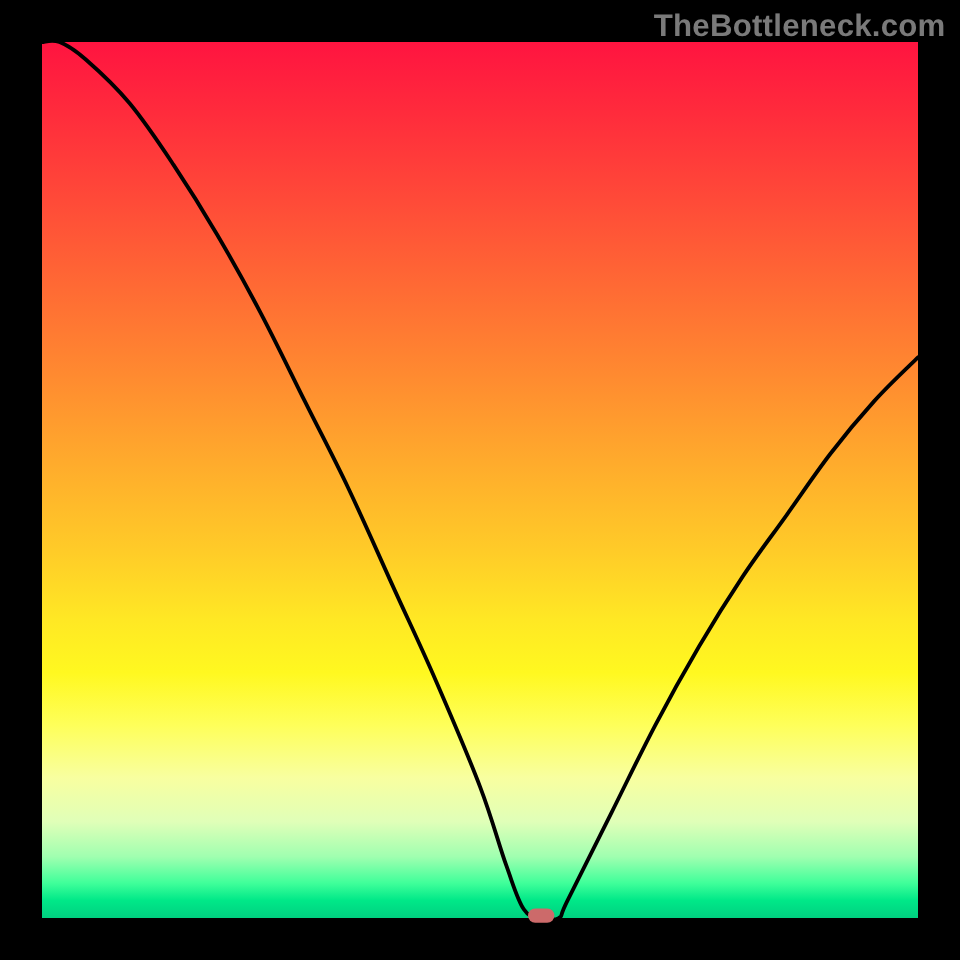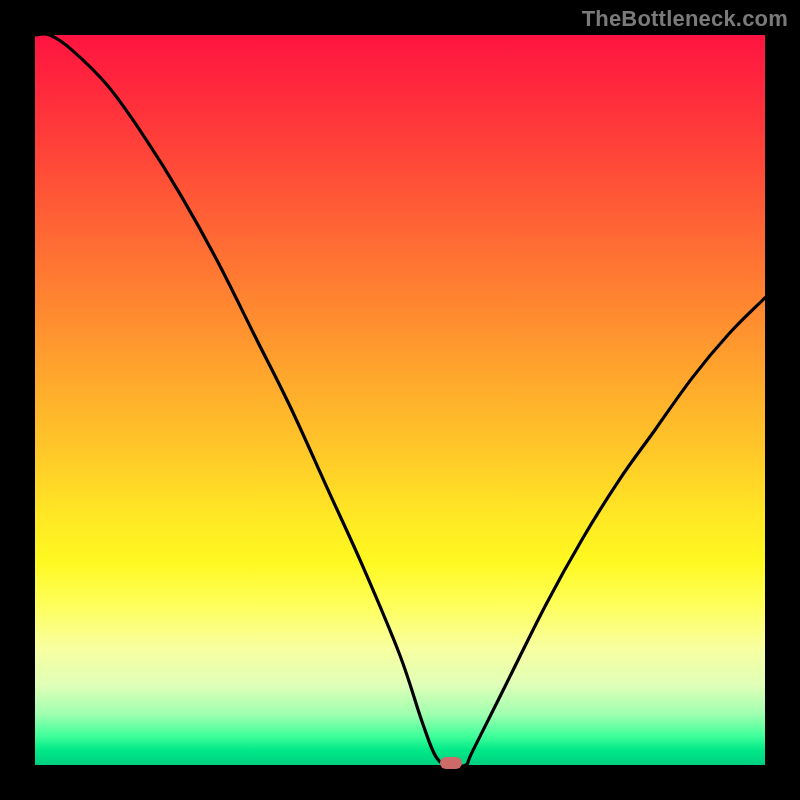--- a/index.html
+++ b/index.html
@@ -43,21 +43,21 @@
       #40ff9a 96%,
       #00e888 98%,
       #00d080 100%
     );
   }
   .attribution {
     position: absolute;
     top: 6px;
     right: 12px;
     color: #7a7a7a;
-    font-size: 22px;
+    font-size: 26px;
     font-weight: 600;
     letter-spacing: 0.2px;
   }
   svg.curve {
     position: absolute;
     left: 0;
     top: 0;
     width: 730px;
     height: 730px;
   }

